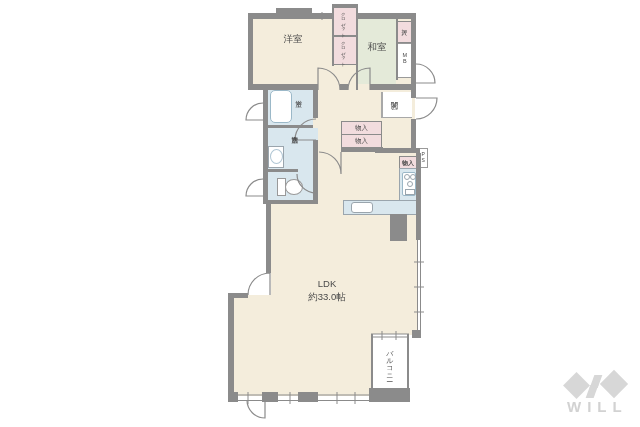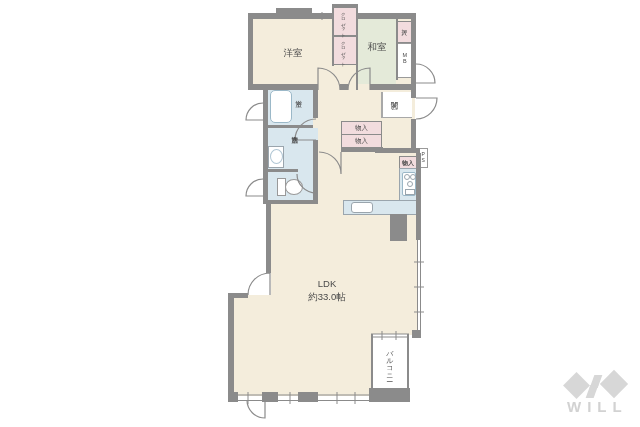--- a/index.html
+++ b/index.html
@@ -121,21 +121,21 @@
       <path d="M265,400 V418 A18,18 0 0 1 247,400"></path>
     </g>
     <g stroke="#8b8b8b" stroke-width="1" fill="none">
       <path d="M312,14.5 H332 M312,17.5 H332 M322,12 V20"></path>
       <path d="M234,395 H370 M234,400.5 H370 M248,392 V404 M290,392 V404 M337,392 V404 M355,392 V404"></path>
       <path d="M417.5,240 V332 M420.5,240 V332 M414,262 H424 M414,287 H424 M414,312 H424"></path>
       <path d="M371,334 H409 M371,337 H409 M382,331 V340 M396,331 V340"></path>
     </g>
   </svg>
 
-  <div class="label" style="left:268px;top:47px;width:50px;font-size:9.5px;">洋室</div>
+  <div class="label" style="left:268px;top:33px;width:50px;font-size:9.5px;">洋室</div>
   <div class="label" style="left:352px;top:41px;width:50px;font-size:9.5px;">和室</div>
   <div class="vlabel" style="left:340px;top:9px;font-size:4.6px;">クロゼット</div>
   <div class="vlabel" style="left:340px;top:38px;font-size:4.6px;">クロゼット</div>
   <div class="vlabel" style="left:401px;top:25px;font-size:5.5px;">押入</div>
   <div class="vlabel" style="left:401px;top:52px;font-size:5.5px;">MB</div>
   <div class="vlabel" style="left:420px;top:151px;font-size:5px;">PS</div>
   <div class="vlabel" style="left:390px;top:96px;font-size:7.5px;">玄関</div>
   <div class="vlabel" style="left:295px;top:95px;font-size:6.5px;">浴室</div>
   <div class="vlabel" style="left:291px;top:131px;font-size:6.5px;">洗面室</div>
   <div class="label" style="left:341px;top:124px;width:41px;font-size:6.5px;">物入</div>

